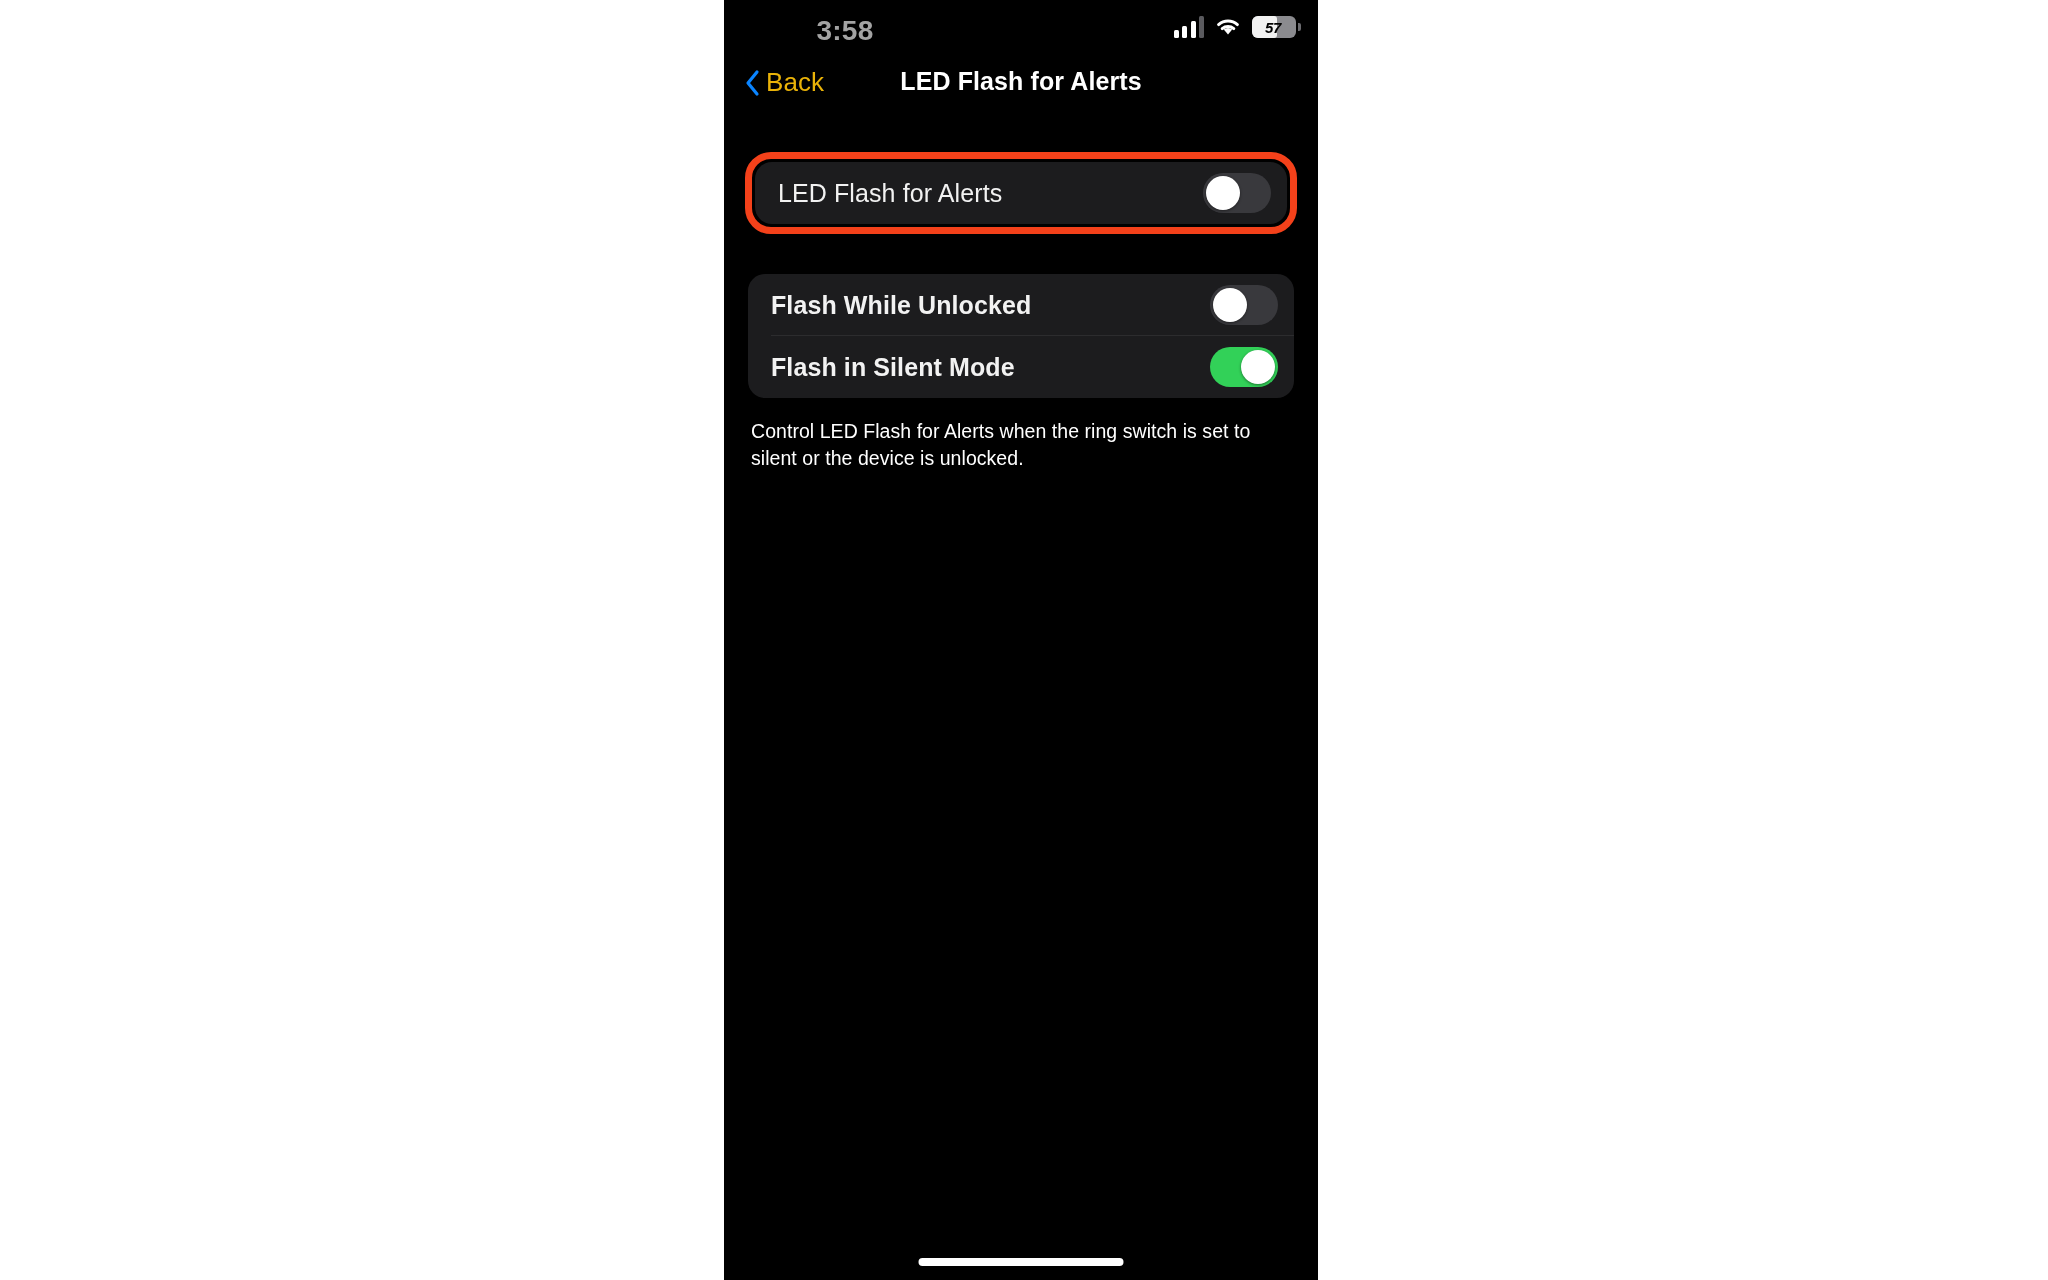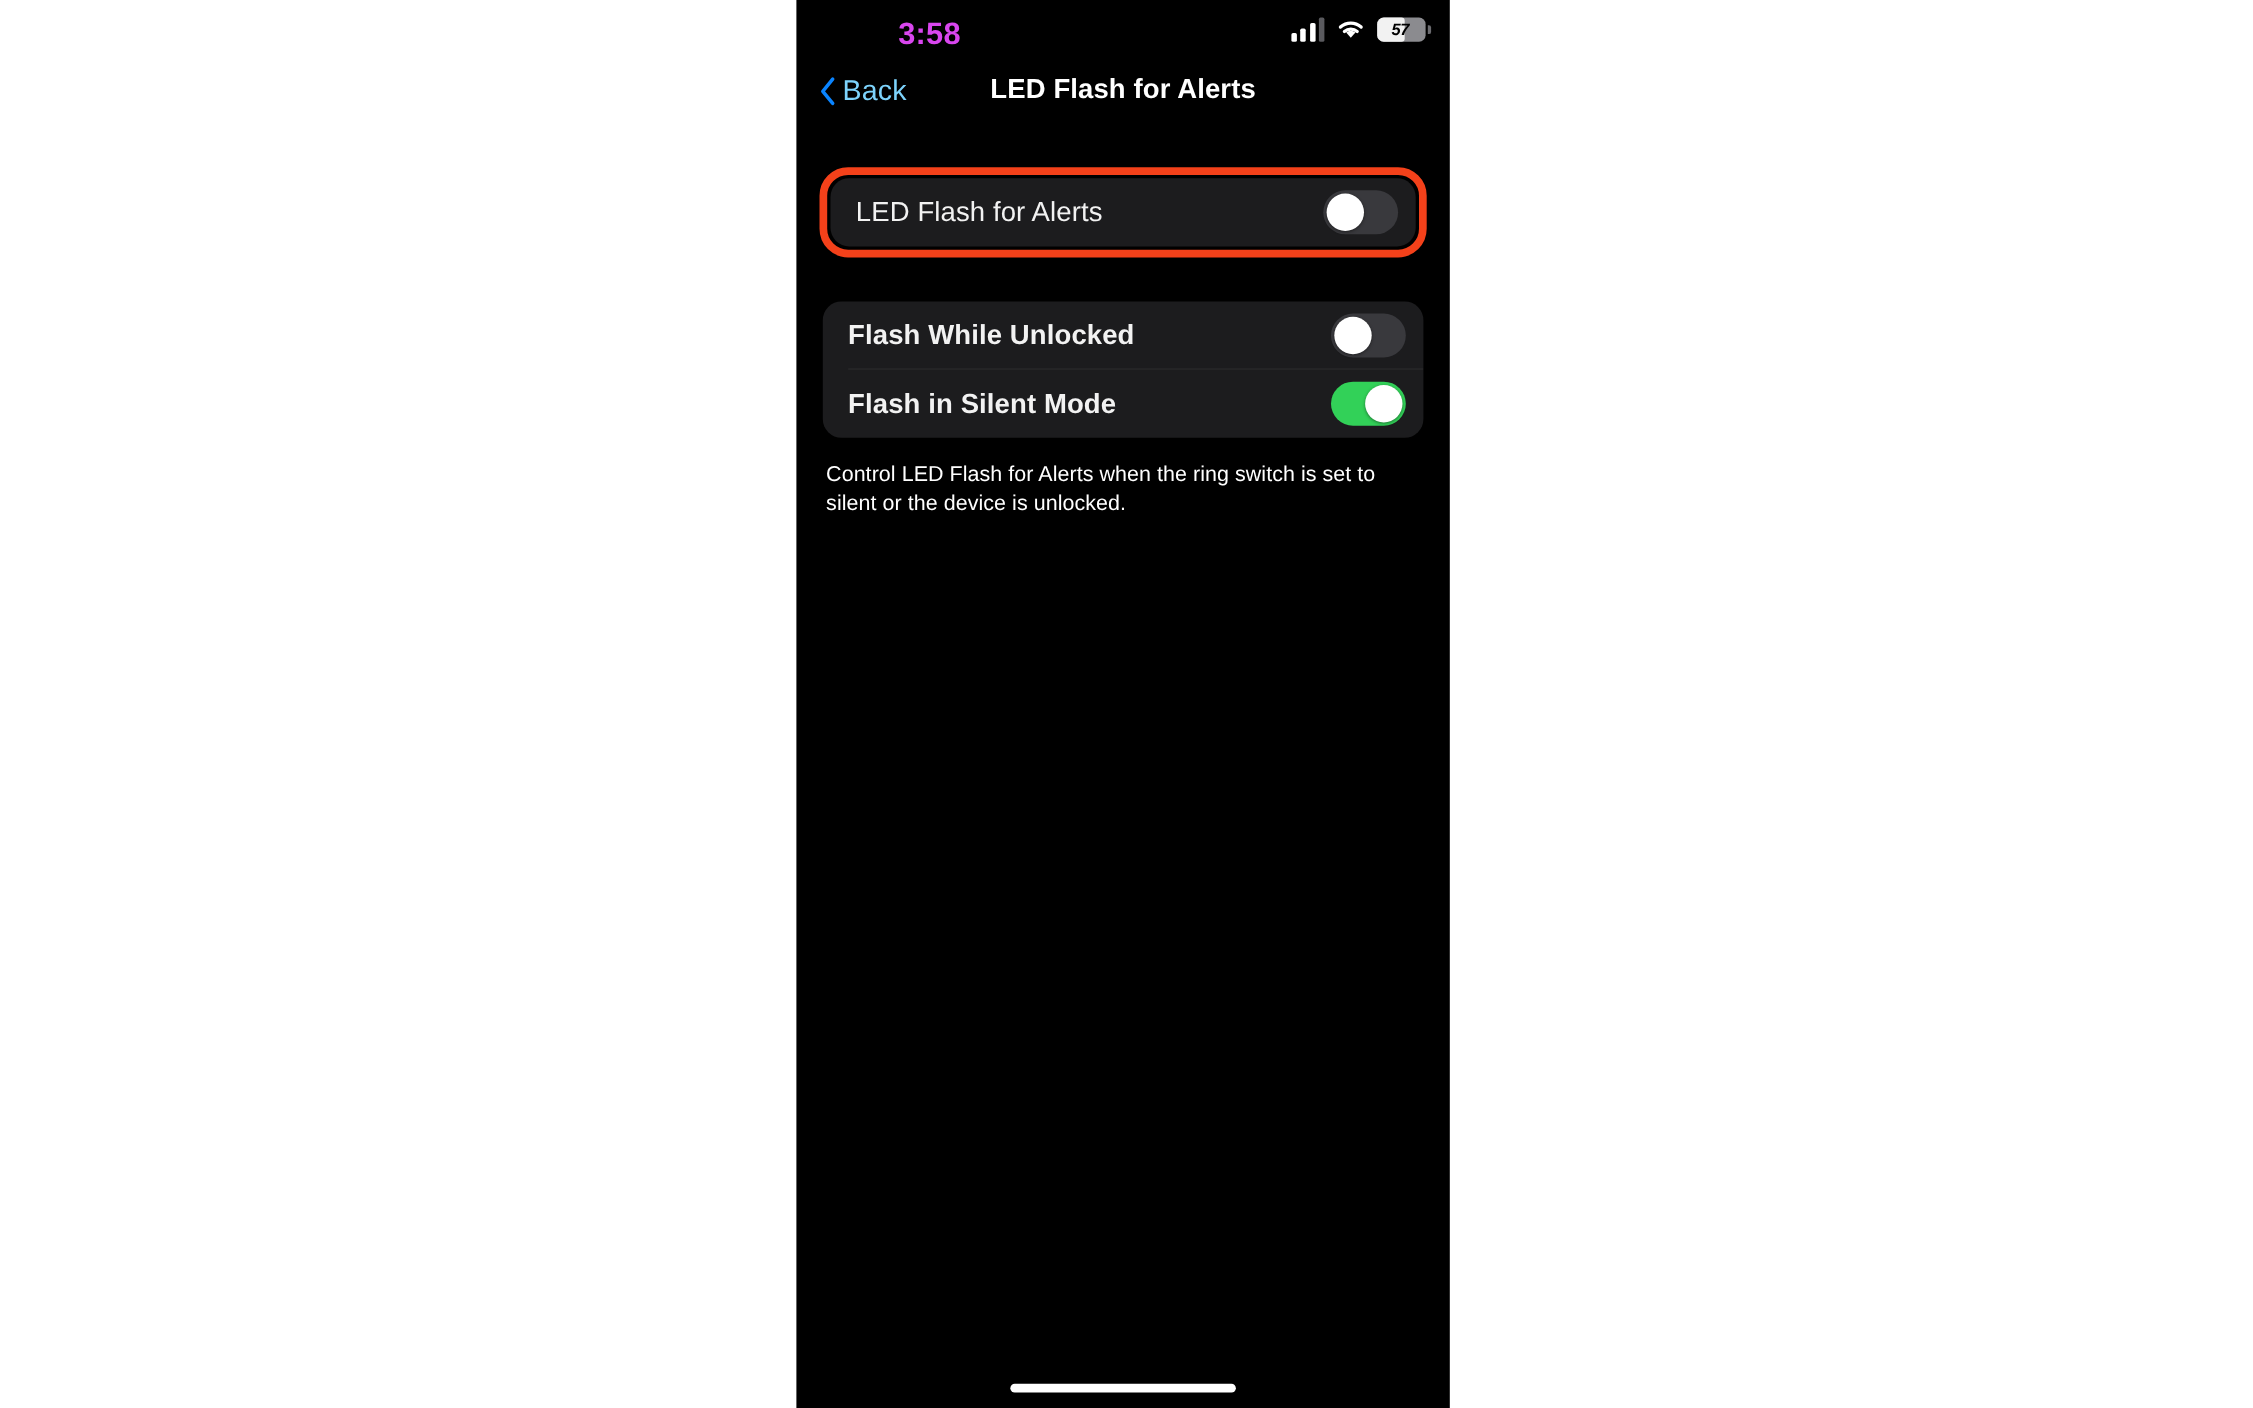--- a/index.html
+++ b/index.html
@@ -37,21 +37,21 @@
     top: 0;
     width: 594px;
     height: 62px;
   }
   .status-time {
     position: absolute;
     left: 56px;
     top: 15px;
     width: 130px;
     text-align: center;
-    color: #d946ef;
+    color: #a3a3a3;
     font-size: 28px;
     font-weight: bold;
     letter-spacing: 0.2px;
   }
   .status-right {
     position: absolute;
     right: 22px;
     top: 16px;
     display: flex;
     align-items: center;
@@ -128,21 +128,21 @@
     position: absolute;
     left: 20px;
     top: 5px;
     display: flex;
     align-items: center;
     gap: 6px;
     cursor: pointer;
   }
   .chev { width: 16px; height: 28px; display: block; }
   .nav-back-label {
-    color: #7dd3fc;
+    color: #eab308;
     font-size: 26px;
     letter-spacing: 0.1px;
   }
   .nav-title {
     position: absolute;
     left: 0;
     top: 5px;
     width: 594px;
     text-align: center;
     color: #ffffff;

